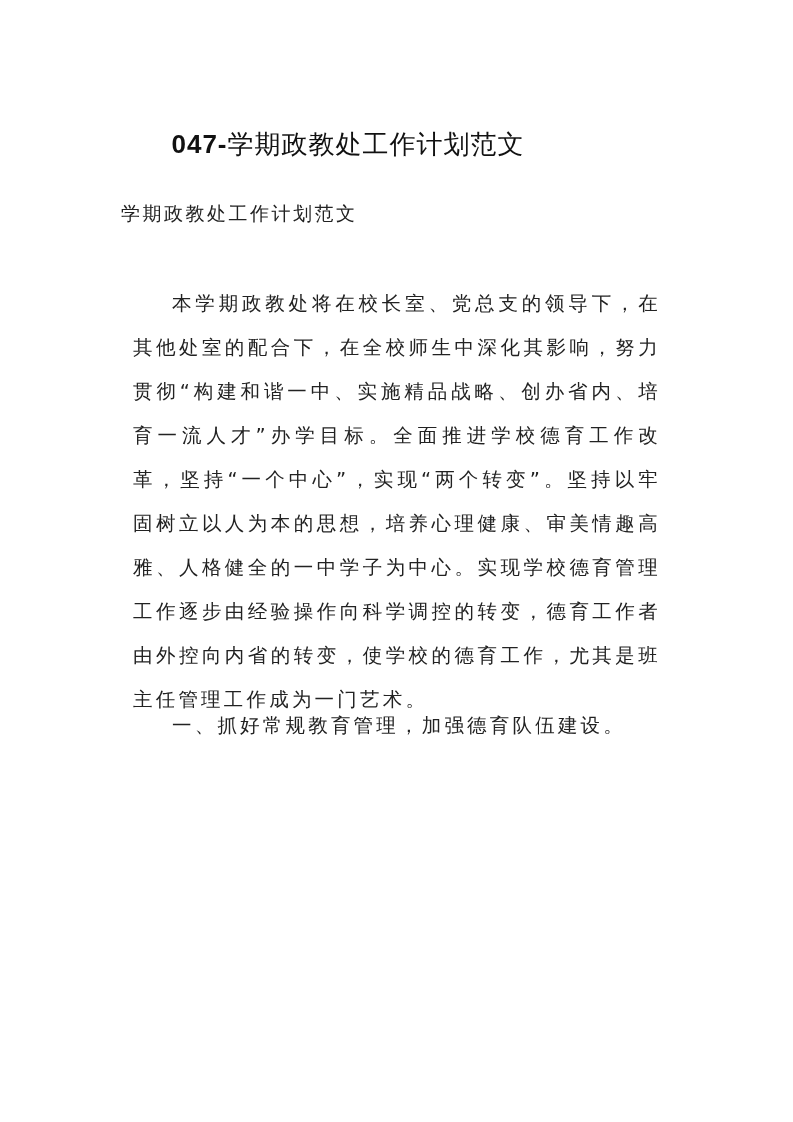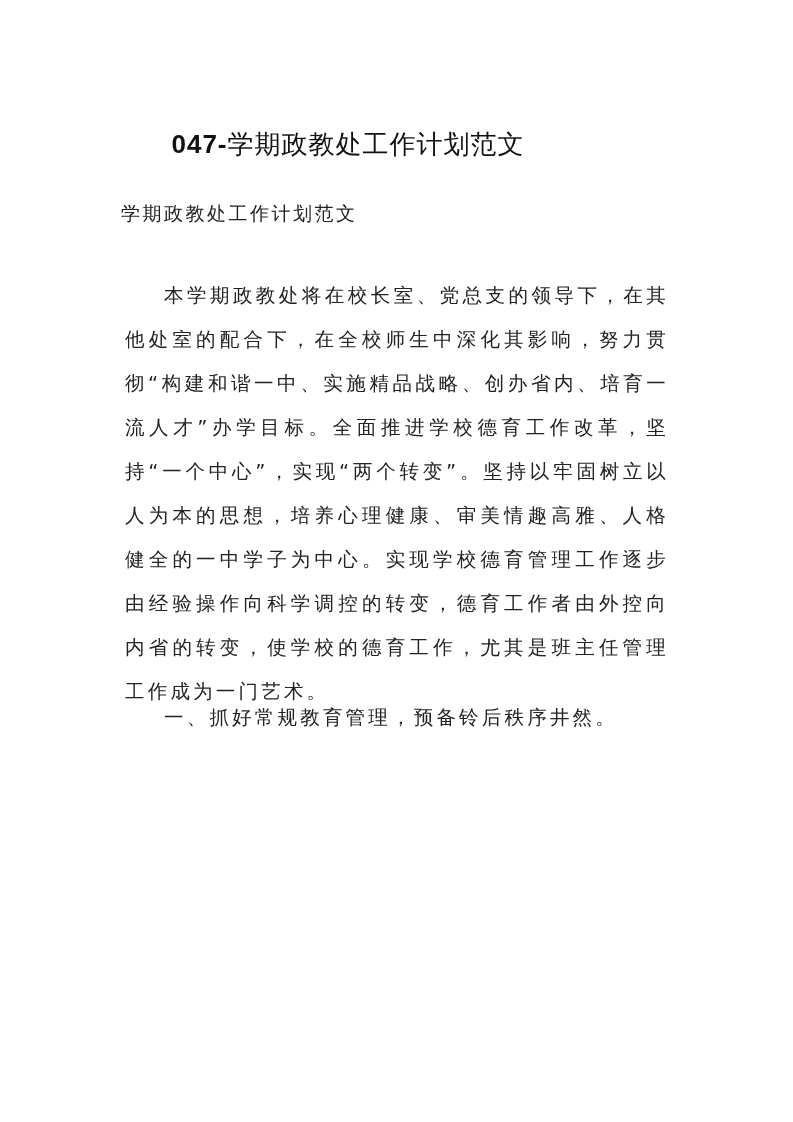--- a/index.html
+++ b/index.html
@@ -50,36 +50,36 @@
     position: absolute;
     left: 121px;
     width: 552px;
     font-size: 19.5px;
     line-height: 44px;
     letter-spacing: 3.2px;
     text-align: justify;
     color: #222222;
   }
   .body p {
-    margin: 4px;
+    margin: 12px;
     text-indent: 2em;
   }
   #para1 { top: 270px; }
   #heading1 { top: 692px; }
   #para2 { top: 769px; }
 </style>
 </head>
 <body>
 
 <div class="page">
   <div class="title"><span class="num">047-</span><span>学期政教处工作计划范文</span></div>
 
   <div class="subtitle">学期政教处工作计划范文</div>
 
   <div class="body" id="para1">
     <p>本学期政教处将在校长室、党总支的领导下，在其他处室的配合下，在全校师生中深化其影响，努力贯彻“构建和谐一中、实施精品战略、创办省内、培育一流人才”办学目标。全面推进学校德育工作改革，坚持“一个中心”，实现“两个转变”。坚持以牢固树立以人为本的思想，培养心理健康、审美情趣高雅、人格健全的一中学子为中心。实现学校德育管理工作逐步由经验操作向科学调控的转变，德育工作者由外控向内省的转变，使学校的德育工作，尤其是班主任管理工作成为一门艺术。</p>
   </div>
 
   <div class="body" id="heading1">
-    <p>一、抓好常规教育管理，预备铃后秩序井然。</p>
+    <p>一、抓好常规教育管理，加强德育队伍建设。</p>
   </div>
 
 </div>
 
 </body></html>

